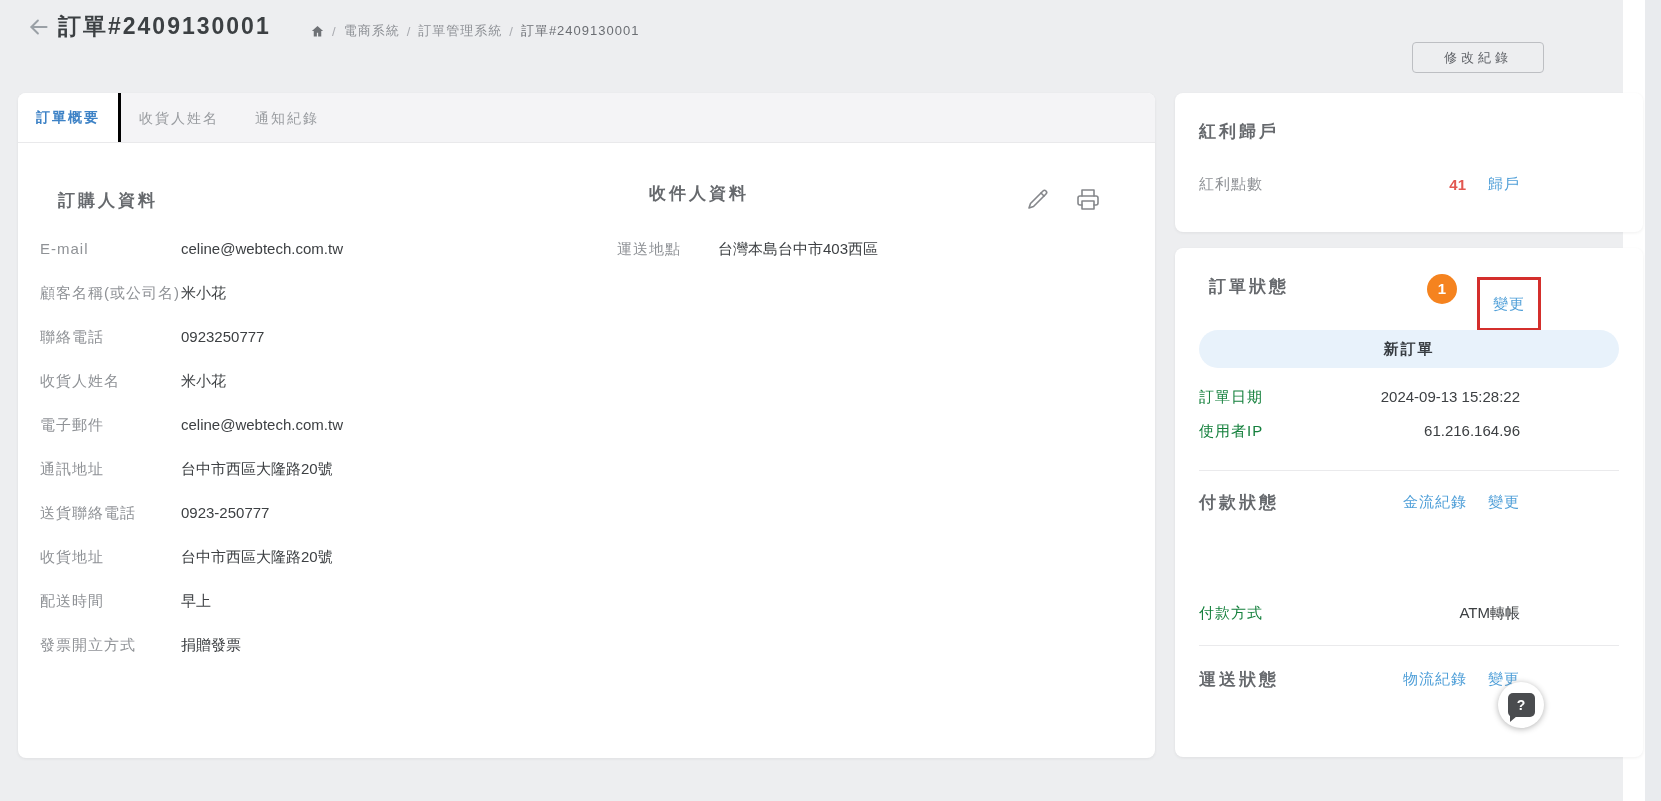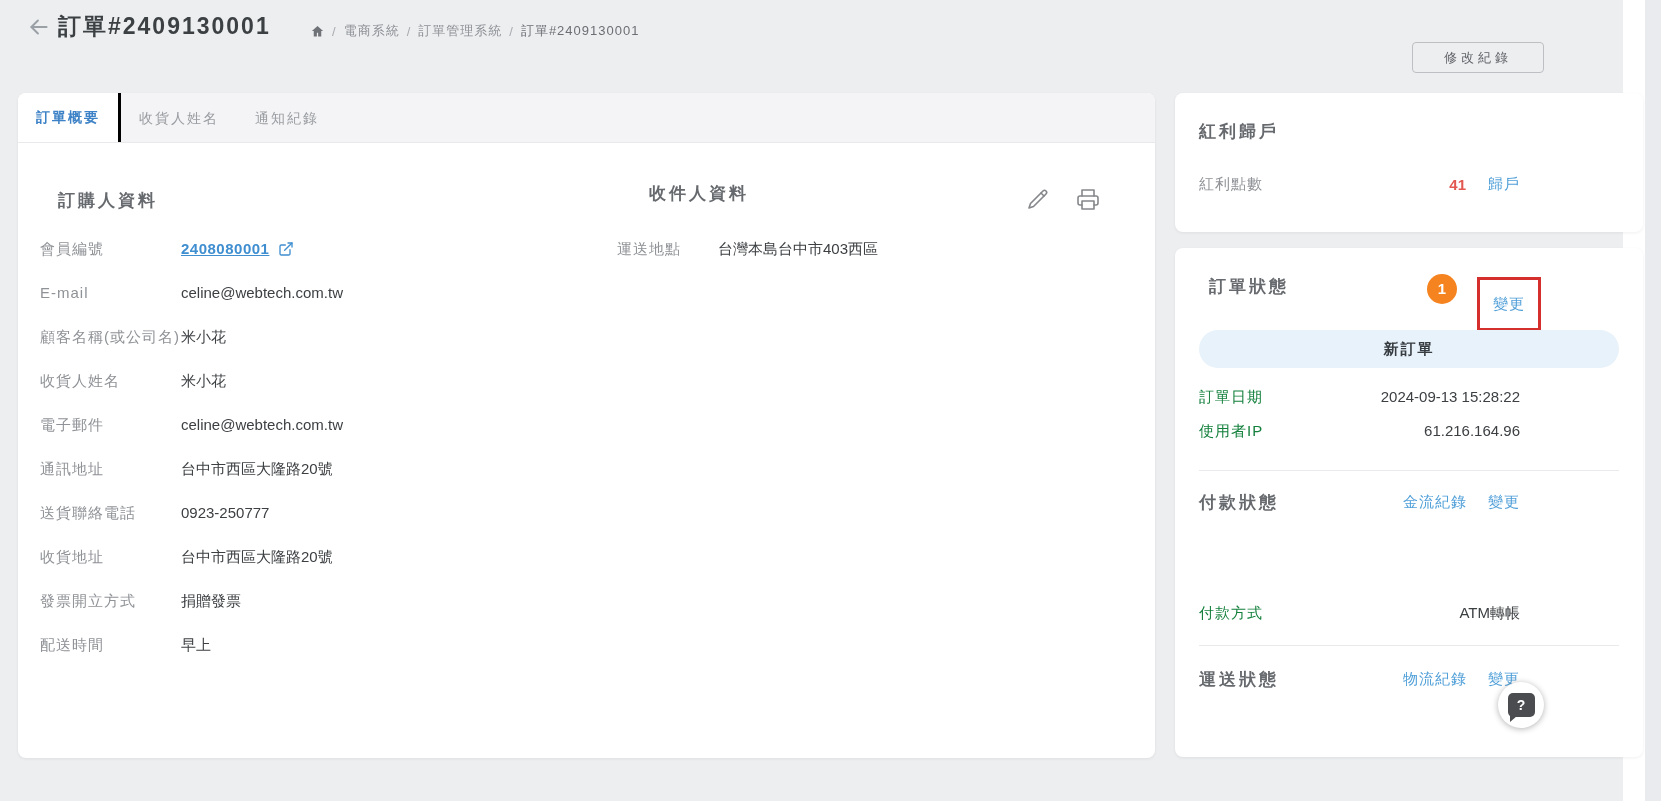--- a/index.html
+++ b/index.html
@@ -129,67 +129,58 @@
   <div class="tabbar">
     <div class="tab active">訂單概要</div>
     <div class="tab">收貨人姓名</div>
     <div class="tab">通知紀錄</div>
   </div>
 
   <div class="section-title buyer-title">訂購人資料</div>
 
   <div class="buyer-section">
     <div class="info-row">
-      <span class="lbl">會員編號</span>
-      <span class="val member-val">
-        <a class="member-link">2408080001</a>
-        <span class="ext-icon">
-          <svg viewBox="0 0 24 24" width="16" height="16" fill="none" stroke="currentColor" stroke-width="2" stroke-linecap="round" stroke-linejoin="round">
-              <path d="M18 13v6a2 2 0 0 1-2 2H5a2 2 0 0 1-2-2V8a2 2 0 0 1 2-2h6"></path>
-              <path d="M15 3h6v6"></path>
-              <path d="M10 14L21 3"></path>
-            </svg>
-        </span>
-      </span>
-    </div>
-    <div class="info-row">
       <span class="lbl">E-mail</span>
       <span class="val">celine@webtech.com.tw</span>
     </div>
     <div class="info-row">
       <span class="lbl">顧客名稱(或公司名)</span>
       <span class="val">米小花</span>
     </div>
     <div class="info-row">
+      <span class="lbl">聯絡電話</span>
+      <span class="val">0923250777</span>
+    </div>
+    <div class="info-row">
       <span class="lbl">收貨人姓名</span>
       <span class="val">米小花</span>
     </div>
     <div class="info-row">
       <span class="lbl">電子郵件</span>
       <span class="val">celine@webtech.com.tw</span>
     </div>
     <div class="info-row">
       <span class="lbl">通訊地址</span>
       <span class="val">台中市西區大隆路20號</span>
     </div>
     <div class="info-row">
       <span class="lbl">送貨聯絡電話</span>
       <span class="val">0923-250777</span>
     </div>
     <div class="info-row">
       <span class="lbl">收貨地址</span>
       <span class="val">台中市西區大隆路20號</span>
     </div>
     <div class="info-row">
+      <span class="lbl">配送時間</span>
+      <span class="val">早上</span>
+    </div>
+    <div class="info-row">
       <span class="lbl">發票開立方式</span>
       <span class="val">捐贈發票</span>
-    </div>
-    <div class="info-row">
-      <span class="lbl">配送時間</span>
-      <span class="val">早上</span>
     </div>
   </div>
 
   <div class="section-title recipient-title">收件人資料</div>
   <div class="recipient-section">
     <div class="info-row">
       <span class="lbl">運送地點</span>
       <span class="val">台灣本島台中市403西區</span>
     </div>
   </div>

